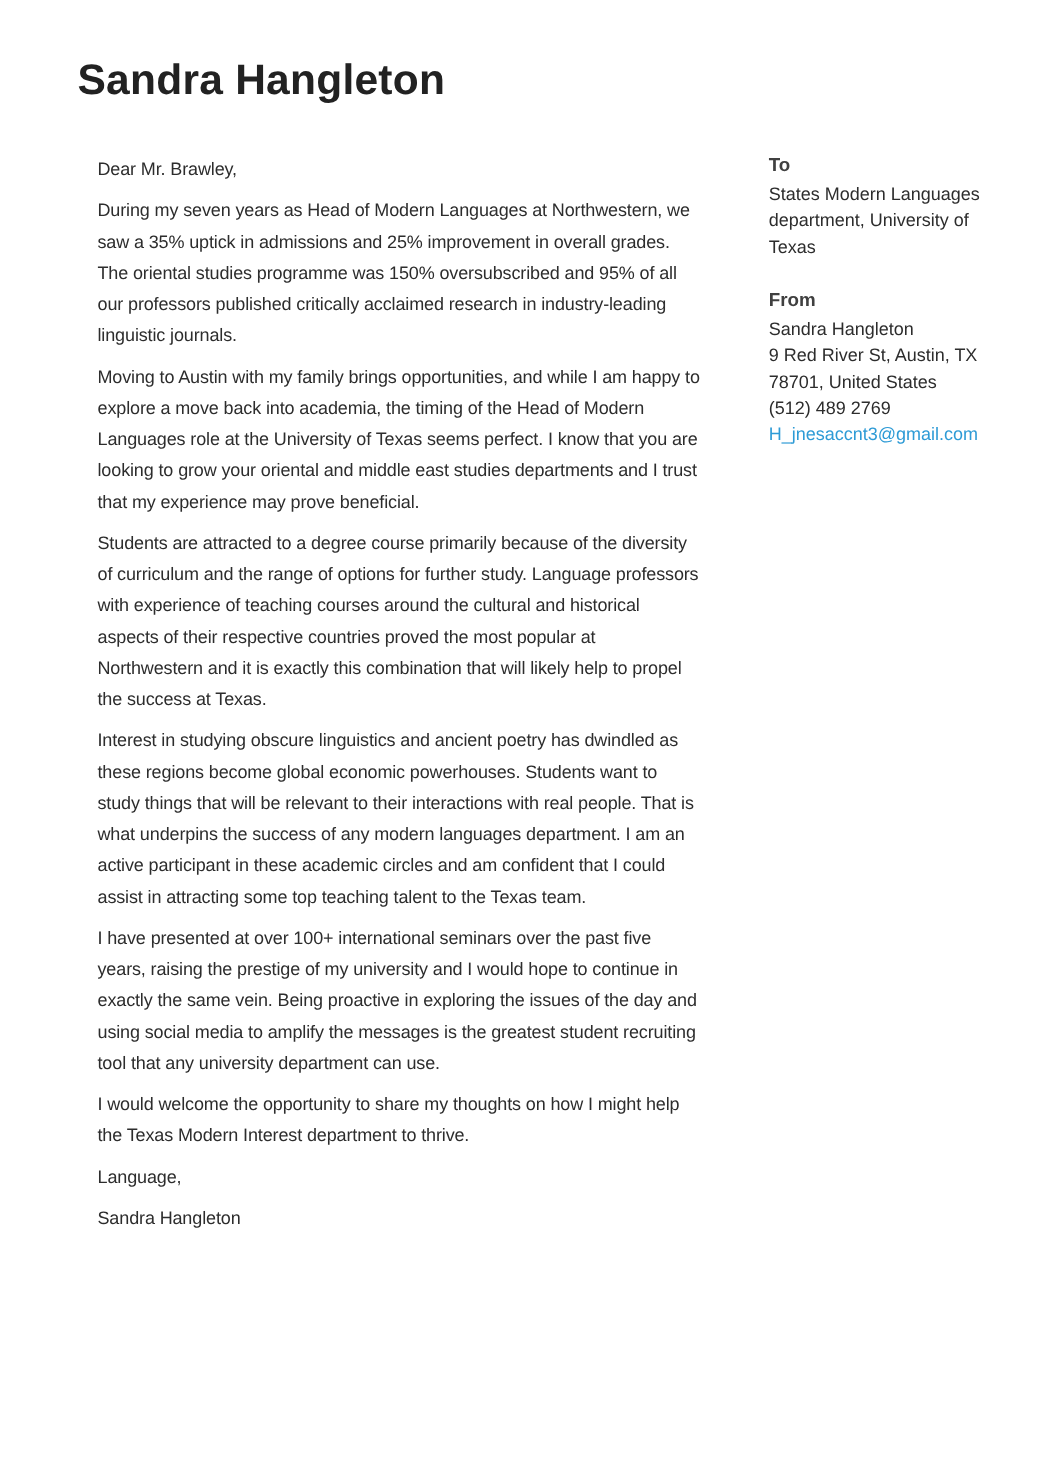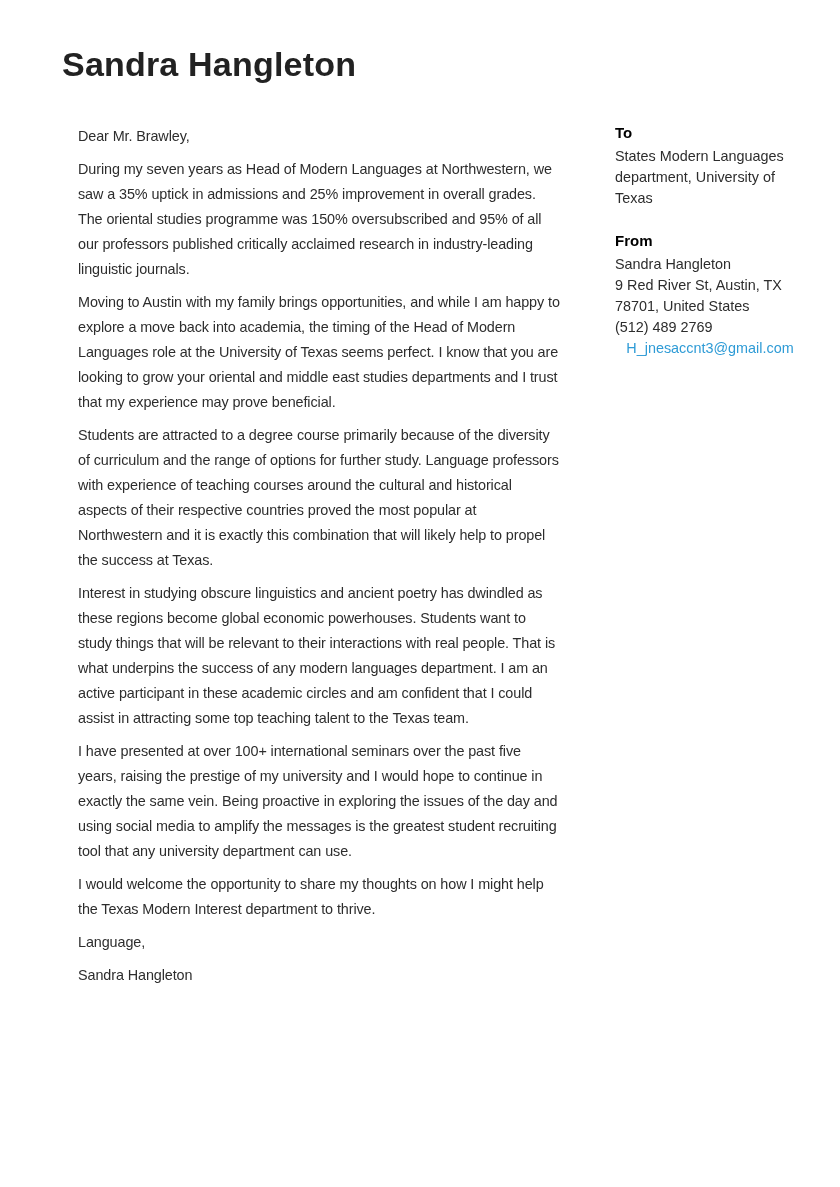--- a/index.html
+++ b/index.html
@@ -45,21 +45,21 @@
       top: 122px;
       width: 190px;
       font-size: 14.4px;
       line-height: 21px;
       color: #2d2d2d;
     }
     .sidebar h3 {
       margin: 0 0 2px 0;
       font-size: 15px;
       font-weight: bold;
-      color: #000000;
+      color: #404040;
       line-height: 22px;
     }
     .sidebar .block {
       margin-bottom: 21px;
     }
     .sidebar .line {
       display: block;
     }
     .sidebar .email {
       color: #2e9bd6;
@@ -86,15 +86,15 @@
 <div class="sidebar">
   <div class="block">
     <h3>To</h3>
     <span class="line">States Modern Languages department, University of Texas</span>
   </div>
   <div class="block">
     <h3>From</h3>
     <span class="line">Sandra Hangleton</span>
     <span class="line">9 Red River St, Austin, TX 78701, United States</span>
     <span class="line">(512) 489 2769</span>
-    <a class="line email" href="mailto:H_jnesaccnt3@gmail.com" style="color: rgb(46, 155, 214); text-align: center;">H_jnesaccnt3@gmail.com</a>
+    <a class="line email" href="mailto:H_jnesaccnt3@gmail.com" style="color: rgb(46, 155, 214);">H_jnesaccnt3@gmail.com</a>
   </div>
 </div>
 
 </body></html>

